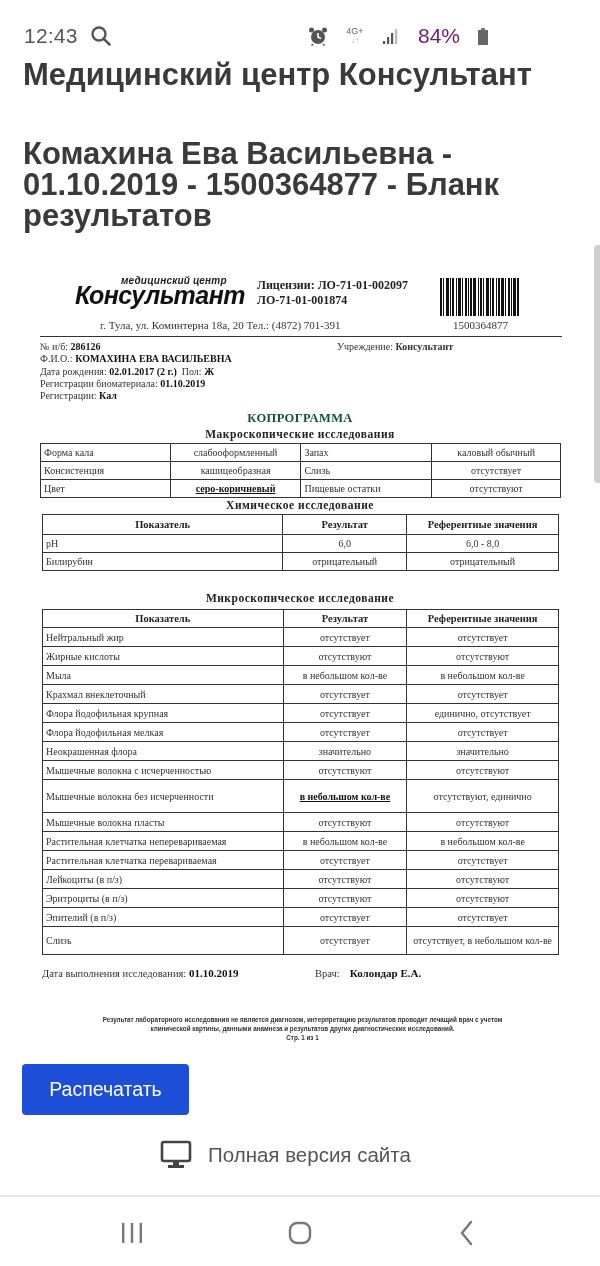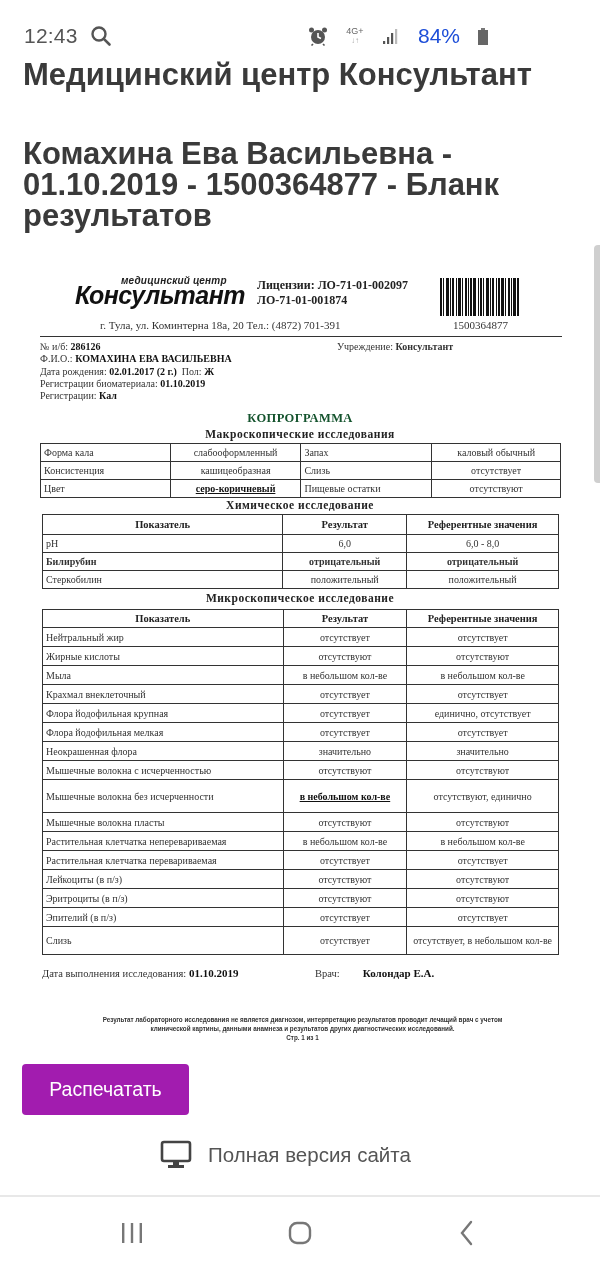--- a/index.html
+++ b/index.html
@@ -8,21 +8,21 @@
 
   
   .statusbar { position: absolute; left: 0; top: 0; width: 600px; height: 60px; }
   .sb-time { position: absolute; left: 24px; top: 24px; font-size: 21px; color: #555; letter-spacing: 0.2px; }
   .sb-search { position: absolute; left: 90px; top: 25px; width: 22px; height: 22px; }
   .sb-right { position: absolute; left: 308px; top: 22px; height: 28px; display: flex; align-items: center; gap: 18px; color: #555; }
   .sb-alarm { width: 20px; height: 20px; }
   .sb-net { font-size: 9px; line-height: 9px; color: #666; text-align: center; width: 18px; }
   .sb-net .arrows { color: #aaa; font-size: 8px; }
   .sb-signal { width: 18px; height: 18px; }
-  .sb-batt-text { font-size: 21px; color: #1d4ed8; }
+  .sb-batt-text { font-size: 21px; color: #701a75; }
   .sb-batt { width: 10px; height: 17px; position: relative; }
 
   
   .site-title { position: absolute; left: 23px; top: 56px; width: 560px; font-size: 31px; font-weight: bold; color: #3a3a3a; line-height: 38px; }
   .doc-title { position: absolute; left: 23px; top: 138px; width: 560px; font-size: 31px; font-weight: bold; color: #3a3a3a; line-height: 31px; }
 
   
   .scrollbar { position: absolute; left: 594px; top: 245px; width: 6px; height: 238px; background: #cfcfcf; border-radius: 4px 0 0 4px; }
 
   
@@ -47,25 +47,25 @@
   table.t { position: absolute; border-collapse: collapse; font-size: 10px; color: #333; }
   table.t td, table.t th { border: 1px solid #333; padding: 0 3px; white-space: nowrap; overflow: hidden; }
   table.t th { font-weight: bold; font-size: 10.5px; text-align: center; color: #222; }
   table.t td.c { text-align: center; }
   table.t td.u { text-decoration: underline; font-weight: bold; color: #111; }
   table.t td.wrap { white-space: normal; line-height: 11px; }
 
   .doc-footer-line { position: absolute; left: 12px; top: 709px; font-size: 10.5px; color: #333; }
   .doc-footer-line b { color: #111; font-size: 11px; }
   .doc-doctor { position: absolute; left: 285px; top: 709px; font-size: 10.5px; color: #333; }
-  .doc-doctor b { color: #111; margin-left: 23px; font-size: 11px; }
+  .doc-doctor b { color: #111; margin-left: 10px; font-size: 11px; }
   .disclaimer { position: absolute; left: 10px; top: 757px; width: 525px; text-align: center; font-family: "Liberation Sans", sans-serif; font-size: 6.3px; line-height: 9px; color: #333; font-weight: bold; }
 
   
-  .print-btn { position: absolute; left: 22px; top: 1064px; width: 167px; height: 51px; background: #a21caf; border-radius: 4px; color: #fff; font-size: 19.5px; display: flex; align-items: center; justify-content: center; border: none; }
+  .print-btn { position: absolute; left: 22px; top: 1064px; width: 167px; height: 51px; background: #1d4ed8; border-radius: 4px; color: #fff; font-size: 19.5px; display: flex; align-items: center; justify-content: center; border: none; }
 
   .fullsite { position: absolute; left: 160px; top: 1140px; height: 30px; display: flex; align-items: center; gap: 16px; color: #555; font-size: 20.5px; }
   .fullsite svg { width: 32px; height: 30px; }
 
   .navbar { position: absolute; left: 0; top: 1195px; width: 600px; height: 71px; border-top: 2px solid #e8e8e8; background: #fff; }
   .nav-btn { position: absolute; top: 18px; width: 40px; height: 36px; display: flex; align-items: center; justify-content: center; }
 </style>
 </head>
 <body>
 
@@ -228,29 +228,24 @@
       <th>Результат</th>
       <th>Референтные значения</th>
     </tr>
       </thead>
     <tbody id="chem-body">
         <tr style="height: 18px;">
           <td>pH</td>
           <td class="c">6,0</td>
           <td class="c">6,0 - 8,0</td>
         </tr>
-        <tr style="height: 18px; font-weight: bold;">
+        <tr style="height: 18px;">
           <td>Билирубин</td>
           <td class="c">отрицательный</td>
           <td class="c">отрицательный</td>
-        </tr>
-        <tr style="height: 18px;">
-          <td>Стеркобилин</td>
-          <td class="c">положительный</td>
-          <td class="c">положительный</td>
         </tr>
       </tbody>
   </table>
 
   <div class="doc-h2" style="top:334px">Микроскопическое исследование</div>
 
   <table class="t" style="left:12px; top:351px; width:517px;">
     <colgroup>
         <col style="width:241px">
         <col style="width:124px">

